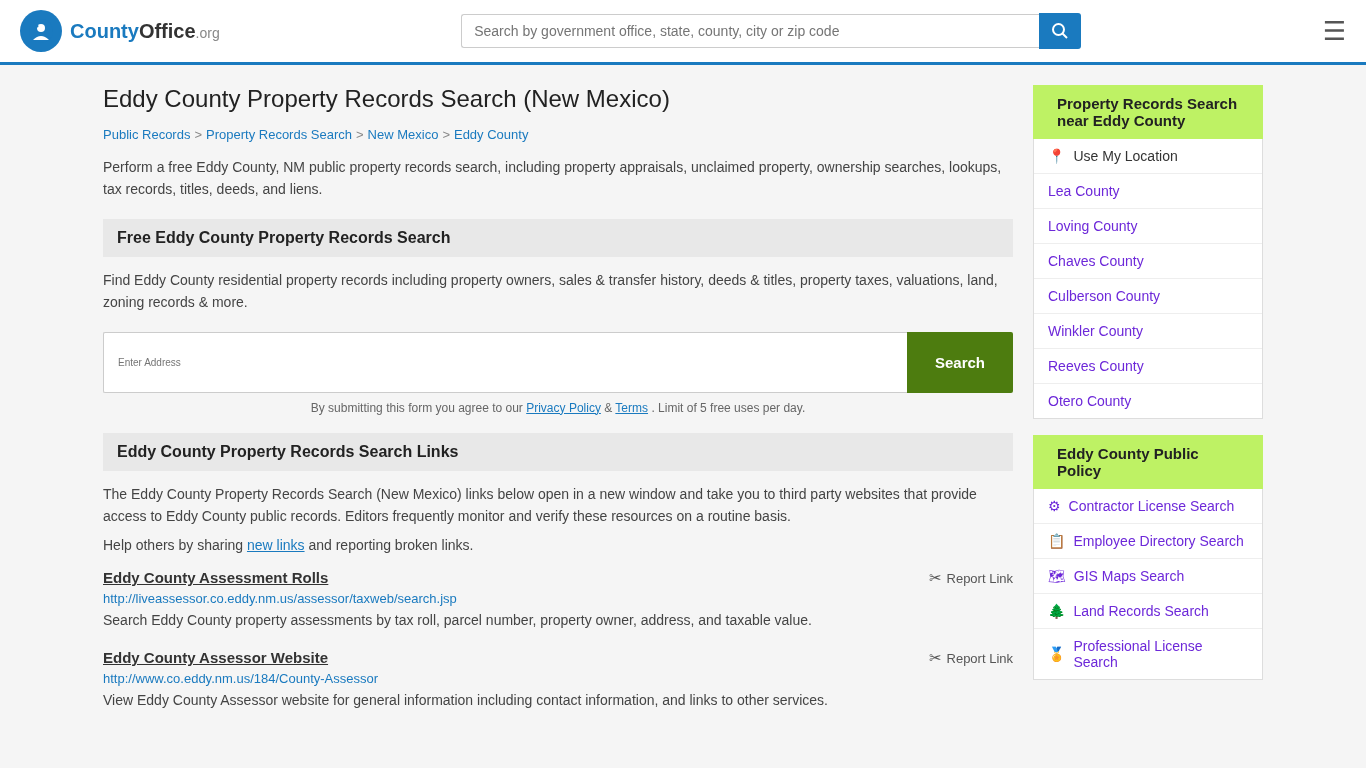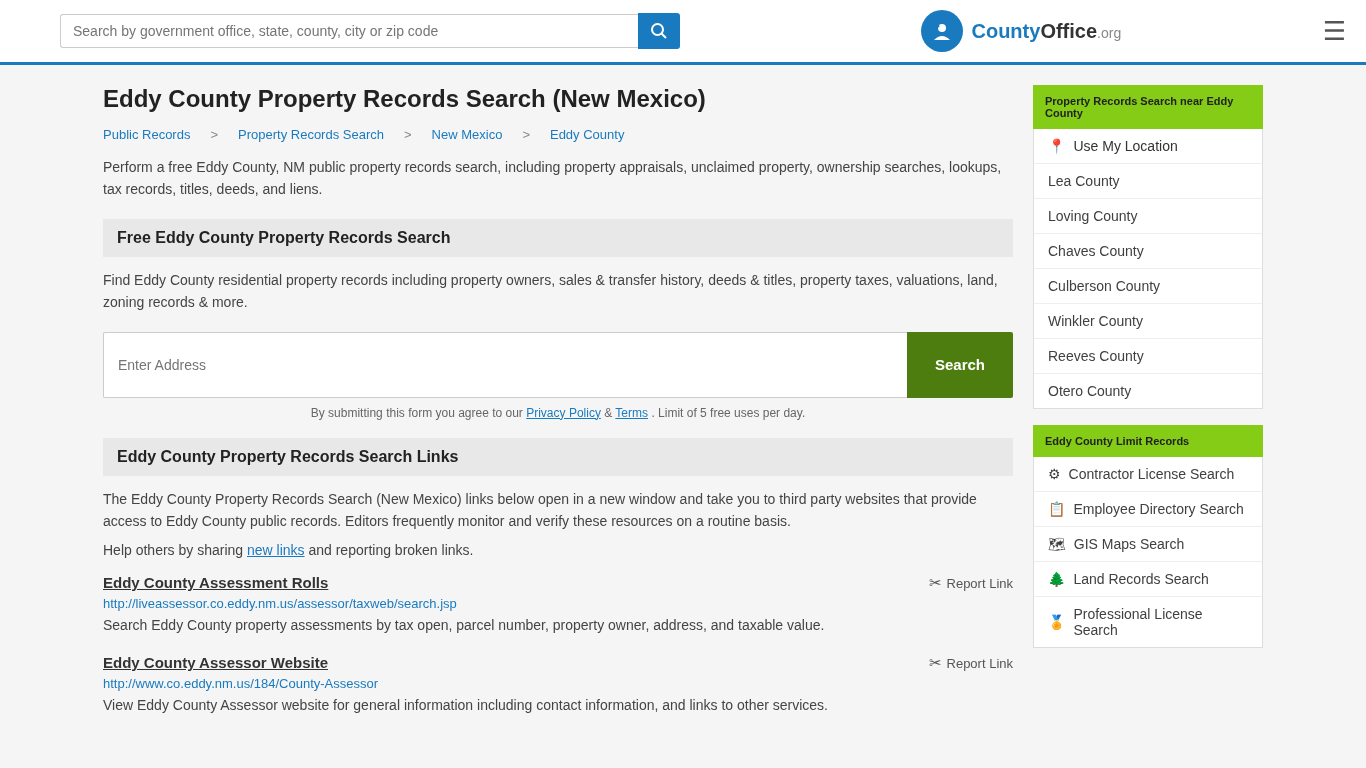--- a/index.html
+++ b/index.html
@@ -43,44 +43,44 @@
 
     
     #content-wrapper {
       max-width: 1200px; margin: 0 auto; padding: 20px 20px;
       display: flex; gap: 20px;
     }
     #main-content { flex: 1; }
     #sidebar { width: 230px; flex-shrink: 0; }
 
     
-    #page-title { font-size: 24px; font-weight: bold; color: #222; margin-bottom: 14px; }
+    #page-title { font-size: 24px; font-weight: normal; color: #222; margin-bottom: 14px; }
 
     
     #breadcrumb {
-      display: flex; align-items: center; gap: 20px; font-size: 13px;
+      display: flex; align-items: center; gap: 4px; font-size: 13px;
       margin-bottom: 14px; color: #555;
     }
     #breadcrumb a { color: #1a7abf; text-decoration: none; }
     #breadcrumb .sep { color: #888; }
 
     
     .description { font-size: 14px; color: #444; line-height: 1.6; margin-bottom: 18px; }
 
     
     .section-header {
       background: #e8e8e8; padding: 10px 14px; font-size: 16px;
       font-weight: bold; color: #222; margin-bottom: 12px;
     }
 
     
     .search-form-area { margin-bottom: 8px; display: flex; }
     .address-input {
       flex: 1; padding: 24px 14px; border: 1px solid #ccc; border-right: none;
-      font-size: 14px; outline: none; color: #737373;
+      font-size: 10px; outline: none; color: #737373;
       border-radius: 2px 0 0 2px;
     }
     .search-submit-btn {
       background: #4d7c0f; color: #fff; border: none; padding: 10px 28px;
       font-size: 15px; cursor: pointer; border-radius: 0 2px 2px 0; font-weight: bold;
     }
     .form-note { font-size: 12px; color: #666; text-align: center; margin-bottom: 18px; }
     .form-note a { color: #1a7abf; text-decoration: underline; }
 
     
@@ -91,59 +91,59 @@
     
     .resource-item { margin-bottom: 18px; }
     .resource-title-row { display: flex; justify-content: space-between; align-items: flex-start; margin-bottom: 4px; }
     .resource-title { font-size: 15px; font-weight: bold; color: #333; text-decoration: underline; cursor: pointer; }
     .report-link { display: flex; align-items: center; gap: 5px; font-size: 13px; color: #555; cursor: pointer; white-space: nowrap; }
     .resource-url { color: #1a7abf; font-size: 13px; margin-bottom: 4px; }
     .resource-desc { font-size: 14px; color: #444; line-height: 1.5; }
 
     
     .sidebar-section-header {
-      background: #84cc16; padding: 10px 12px; font-size: 11px;
+      background: #bef264; padding: 10px 24px; font-size: 15px;
       font-weight: bold; color: #222; margin-bottom: 0;
     }
     .sidebar-list { list-style: none; background: #fff; border: 1px solid #ddd; border-top: none; margin-bottom: 16px; }
     .sidebar-list li { border-bottom: 1px solid #eee; }
     .sidebar-list li:last-child { border-bottom: none; }
     .sidebar-list li a {
       display: flex; align-items: center; gap: 8px;
-      padding: 9px 14px; color: #404040; text-decoration: none; font-size: 14px;
+      padding: 9px 14px; color: #6d28d9; text-decoration: none; font-size: 14px;
     }
     .sidebar-list li.use-location a { color: #333; }
 
     .report-icon { font-size: 15px; }
   </style>
 </head>
 <body>
 
 <div id="header">
+  <div id="logo-area">
+    <div id="logo-icon">
+      <svg width="26" height="26" viewBox="0 0 26 26" fill="none">
+        <circle cx="13" cy="13" r="12" fill="#1a7abf"></circle>
+        <circle cx="13" cy="10" r="4" fill="#fff"></circle>
+        <path d="M5 22 Q13 14 21 22" fill="#fff"></path>
+        <circle cx="9" cy="8" r="1.5" fill="#1a7abf"></circle>
+      </svg>
+    </div>
+    <div id="logo-text" style="font-size:20px;font-weight:bold;">
+      <span style="color:#1a7abf;">County</span><span style="color:#333;">Office</span><span style="color:#888;font-weight:normal;font-size:14px;">.org</span>
+    </div>
+  </div>
   <div id="search-bar-container">
     <input type="text" id="header-search-input" placeholder="Search by government office, state, county, city or zip code" style="">
     <button id="header-search-btn">
       <svg width="18" height="18" viewBox="0 0 18 18">
           <circle cx="7.5" cy="7.5" r="5.5" stroke="#fff" stroke-width="2" fill="none"></circle>
           <line x1="11.5" y1="11.5" x2="16" y2="16" stroke="#fff" stroke-width="2"></line>
         </svg>
     </button>
-  </div>
-  <div id="logo-area">
-    <div id="logo-icon">
-      <svg width="26" height="26" viewBox="0 0 26 26" fill="none">
-        <circle cx="13" cy="13" r="12" fill="#1a7abf"></circle>
-        <circle cx="13" cy="10" r="4" fill="#fff"></circle>
-        <path d="M5 22 Q13 14 21 22" fill="#fff"></path>
-        <circle cx="9" cy="8" r="1.5" fill="#1a7abf"></circle>
-      </svg>
-    </div>
-    <div id="logo-text" style="font-size:20px;font-weight:bold;">
-      <span style="color:#1a7abf;">County</span><span style="color:#333;">Office</span><span style="color:#888;font-weight:normal;font-size:14px;">.org</span>
-    </div>
   </div>
   <div id="menu-icon" style="font-size:26px;color:#555;cursor:pointer;">
     ☰
   </div>
 </div>
 
 <div id="content-wrapper">
 
   <div id="main-content">
 
@@ -185,21 +185,21 @@
 
     <div class="resource-item">
       <div class="resource-title-row">
         <a class="resource-title" href="#">Eddy County Assessment Rolls</a>
         <div class="report-link">
           <span class="report-icon">✂</span>
           <span>Report Link</span>
         </div>
       </div>
       <div class="resource-url">http://liveassessor.co.eddy.nm.us/assessor/taxweb/search.jsp</div>
-      <div class="resource-desc">Search Eddy County property assessments by tax open, parcel number, property owner, address, and taxable value.</div>
+      <div class="resource-desc">Search Eddy County property assessments by tax roll, parcel number, property owner, address, and taxable value.</div>
     </div>
 
     <div class="resource-item">
       <div class="resource-title-row">
         <a class="resource-title" href="#">Eddy County Assessor Website</a>
         <div class="report-link">
           <span class="report-icon">✂</span>
           <span>Report Link</span>
         </div>
       </div>
@@ -249,21 +249,21 @@
           <span>Reeves County</span>
         </a>
       </li>
       <li>
         <a href="#">
           <span>Otero County</span>
         </a>
       </li>
     </ul>
 
-    <div class="sidebar-section-header">Eddy County Limit Records</div>
+    <div class="sidebar-section-header">Eddy County Public Policy</div>
     <ul class="sidebar-list">
       <li>
         <a href="#">
           <span>⚙</span>
           <span>Contractor License Search</span>
         </a>
       </li>
       <li>
         <a href="#">
           <span>📋</span>

